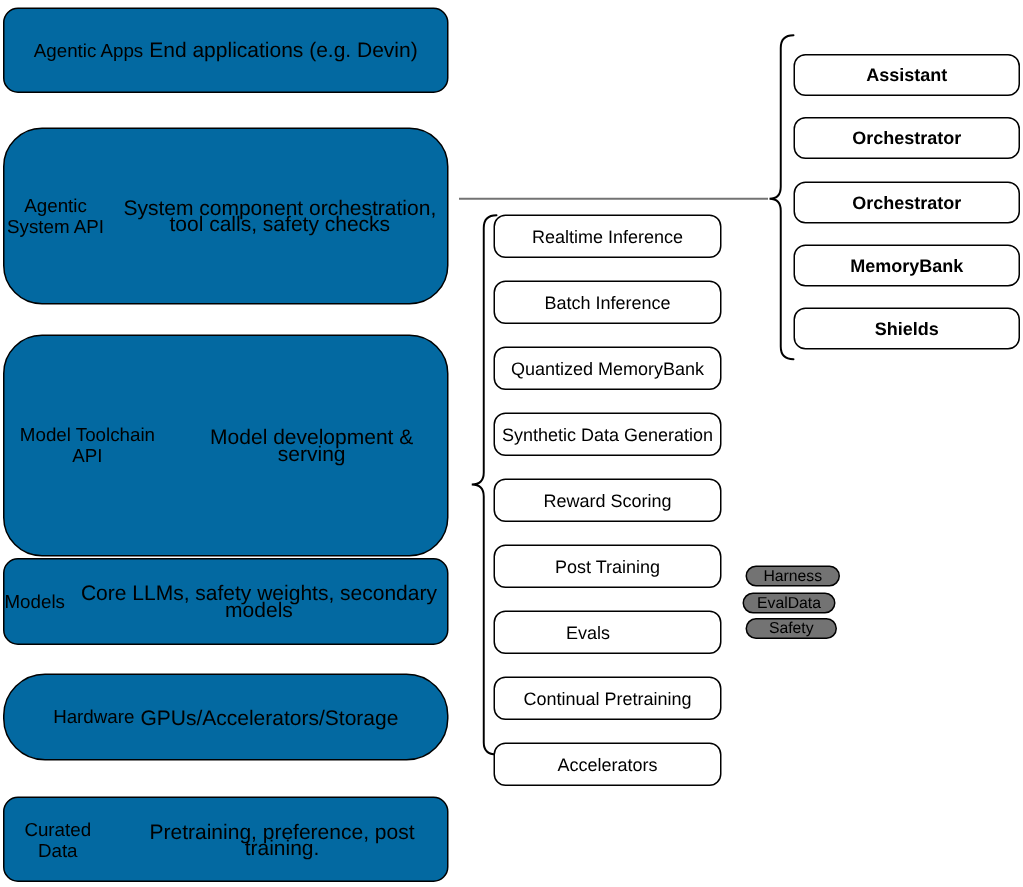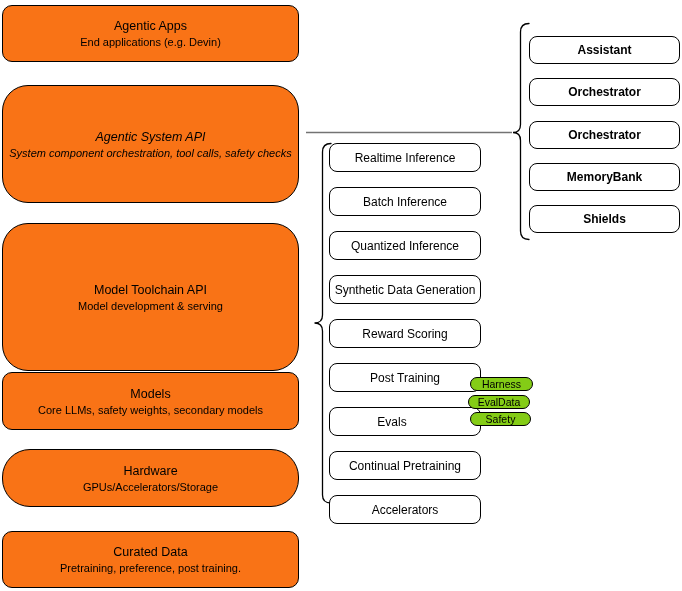--- a/index.html
+++ b/index.html
@@ -22,32 +22,31 @@
   }
 
   
   .lbox {
     position: absolute;
     left: 2px;
     width: 297px;
     box-sizing: border-box;
     border: 1.3px solid #000000;
     border-radius: 10px;
-    background: #f97316;
+    background: #0369a1;
     display: flex;
-    flex-direction: column;
     align-items: center;
     justify-content: center;
     gap: 4px;
     text-align: center;
   }
   .lbox .title    { font-size: 12.5px; line-height: 14px; }
-  .lbox .subtitle { font-size: 11px;  line-height: 11px; }
+  .lbox .subtitle { font-size: 14px;  line-height: 11px; }
   .lb-apps      { top: 5px;   height: 57px; }
-  .lb-system    { top: 85px;  height: 118px; border-radius: 26px; font-style: italic; }
+  .lb-system    { top: 85px;  height: 118px; border-radius: 26px; }
   .lb-toolchain { top: 223px; height: 148px; border-radius: 26px; }
   .lb-models    { top: 372px; height: 58px; }
   .lb-hardware  { top: 449px; height: 58px; border-radius: 28px; }
   .lb-curated   { top: 531px; height: 57px; }
 
   
   .mid-col {
     position: absolute;
     left: 329px; top: 143px;
     width: 152px;
@@ -68,26 +67,27 @@
     text-align: center;
   }
   .mid-box.evals { padding-right: 26px; }
 
   
   .pill {
     position: absolute;
     box-sizing: border-box;
     border: 1.3px solid #000000;
     border-radius: 8px;
-    background: #84cc16;
+    background: #737373;
     display: flex;
     align-items: center;
     justify-content: center;
     font-size: 10.5px;
     z-index: 5;
+    margin-left: 27px;
   }
   .pill-harness  { left: 470px; top: 377px; width: 63px; height: 14px; }
   .pill-evaldata { left: 468px; top: 395px; width: 62px; height: 14px; text-align: center; }
   .pill-safety   { left: 470px; top: 412px; width: 61px; height: 14px; }
 
   
   .right-col {
     position: absolute;
     left: 529px; top: 36px;
     width: 151px;
@@ -144,21 +144,21 @@
     <div class="subtitle">GPUs/Accelerators/Storage</div>
   </div>
   <div class="lbox lb-curated">
     <div class="title">Curated Data</div>
     <div class="subtitle">Pretraining, preference, post training.</div>
   </div>
 
   <div class="mid-col">
     <div class="mid-box">Realtime Inference</div>
     <div class="mid-box">Batch Inference</div>
-    <div class="mid-box">Quantized Inference</div>
+    <div class="mid-box">Quantized MemoryBank</div>
     <div class="mid-box">Synthetic Data Generation</div>
     <div class="mid-box">Reward Scoring</div>
     <div class="mid-box">Post Training</div>
     <div class="mid-box evals">Evals</div>
     <div class="mid-box">Continual Pretraining</div>
     <div class="mid-box">Accelerators</div>
   </div>
 
   <div class="pill pill-harness">Harness</div>
   <div class="pill pill-evaldata">EvalData</div>

